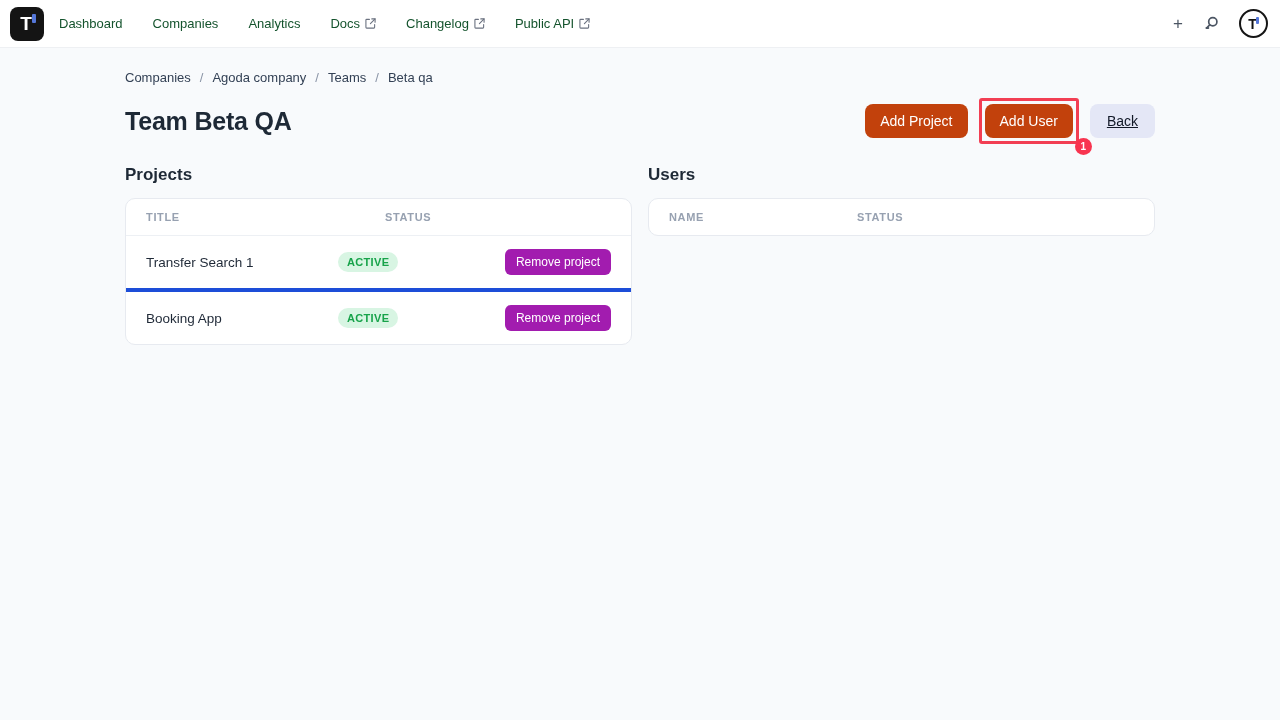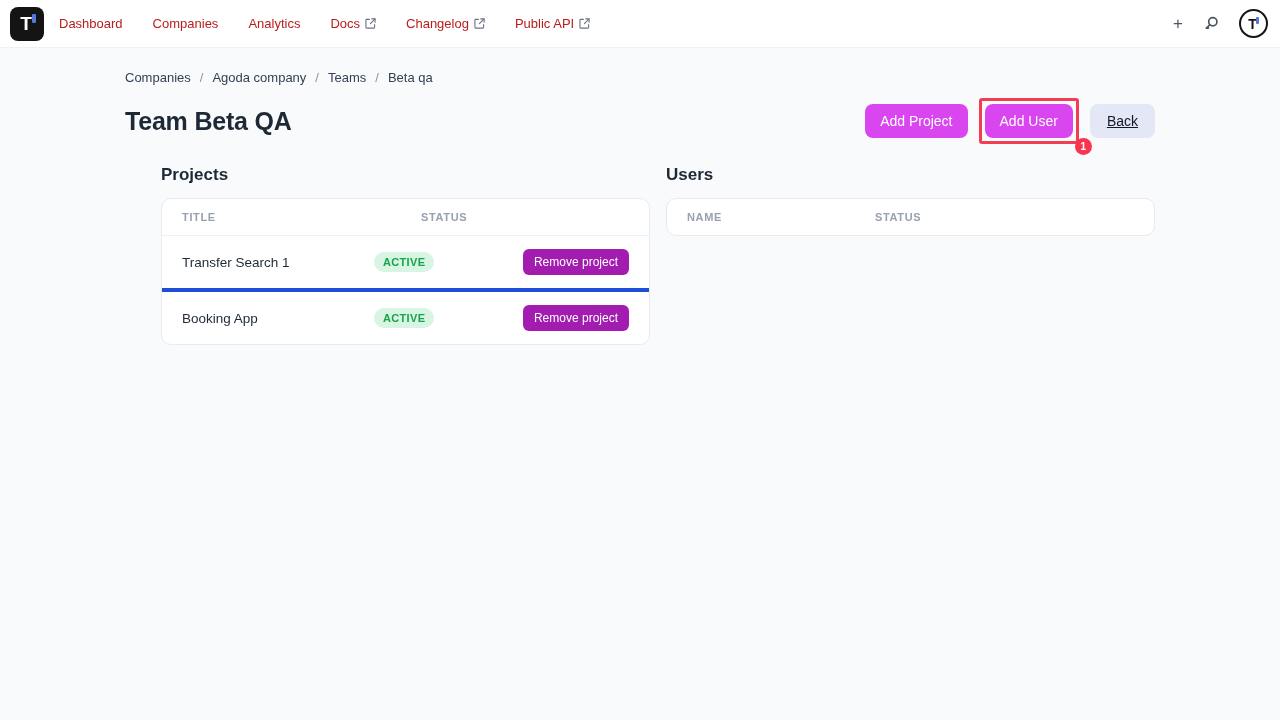--- a/index.html
+++ b/index.html
@@ -19,21 +19,21 @@
   }
   .logo-sq {
     width:34px; height:34px; background:#141414; border-radius:8px;
     position:relative; display:flex; align-items:center; justify-content:center;
     flex:0 0 auto;
   }
   .logo-sq .t { color:#ffffff; font-weight:bold; font-size:19px; line-height:1; transform:translateX(-1px); }
   .logo-sq .accent { position:absolute; top:7px; right:8px; width:4px; height:9px; background:#5577d9; border-radius:1px; }
   .nav-links { display:flex; gap:30px; margin-left:15px; }
   .nav-link {
-    font-size:13px; color:#b91c1c; text-decoration:none;
+    font-size:13px; color:#14532d; text-decoration:none;
     display:flex; align-items:center; gap:5px; cursor:pointer;
   }
   .nav-right { margin-left:auto; display:flex; align-items:center; gap:19px; }
   .plus-icon { font-size:17px; color:#4b5563; cursor:pointer; line-height:1; }
   .search-btn { cursor:pointer; display:flex; align-items:center; }
   .avatar {
     width:29px; height:29px; border-radius:50%; background:#ffffff;
     border:2px solid #151515; position:relative;
     display:flex; align-items:center; justify-content:center; cursor:pointer;
   }
@@ -48,31 +48,31 @@
   .breadcrumb .current { color:#334155; }
 
   .title-row { display:flex; justify-content:space-between; align-items:center; margin-top:13px; }
   .page-title { margin:0; font-size:25px; font-weight:700; color:#1e2936; letter-spacing:-0.2px; }
 
   .actions { display:flex; align-items:center; gap:11px; }
   .btn {
     border:none; border-radius:8px; font-family:inherit; font-size:14px;
     font-weight:500; padding:8px 15px; cursor:pointer; line-height:18px;
   }
-  .btn-green { background:#d946ef; color:#ffffff; }
+  .btn-green { background:#c2410c; color:#ffffff; }
   .btn-back { background:#e4e7f6; color:#111827; padding:8px 17px;text-decoration:underline; }
   .annotate-box { position:relative; border:3px solid #f23e53; border-radius:3px; padding:3px; }
   .annotate-badge {
     position:absolute; right:-16px; bottom:-14px; width:17px; height:17px;
     background:#f8344f; color:#ffffff; border-radius:50%;
     font-size:10px; font-weight:bold; display:flex; align-items:center; justify-content:center;
   }
 
   
-  .sections { display:flex; gap:16px; margin-top:21px; align-items:flex-start;margin-left:36px; }
+  .sections { display:flex; gap:16px; margin-top:21px; align-items:flex-start; }
   .section { flex:1; min-width:0; }
   .section-heading { margin:0 0 13px; font-size:17px; font-weight:700; color:#1e2936; }
   .card { background:#ffffff; border:1px solid #e7eaf0; border-radius:10px; }
 
   .thead {
     display:grid; padding:12px 20px; align-items:center;
     font-size:11px; font-weight:700; color:#97a1b1; letter-spacing:0.06em;
   }
   .projects-grid { grid-template-columns:192px 1fr auto; }
   .users-grid { grid-template-columns:188px 1fr; }

